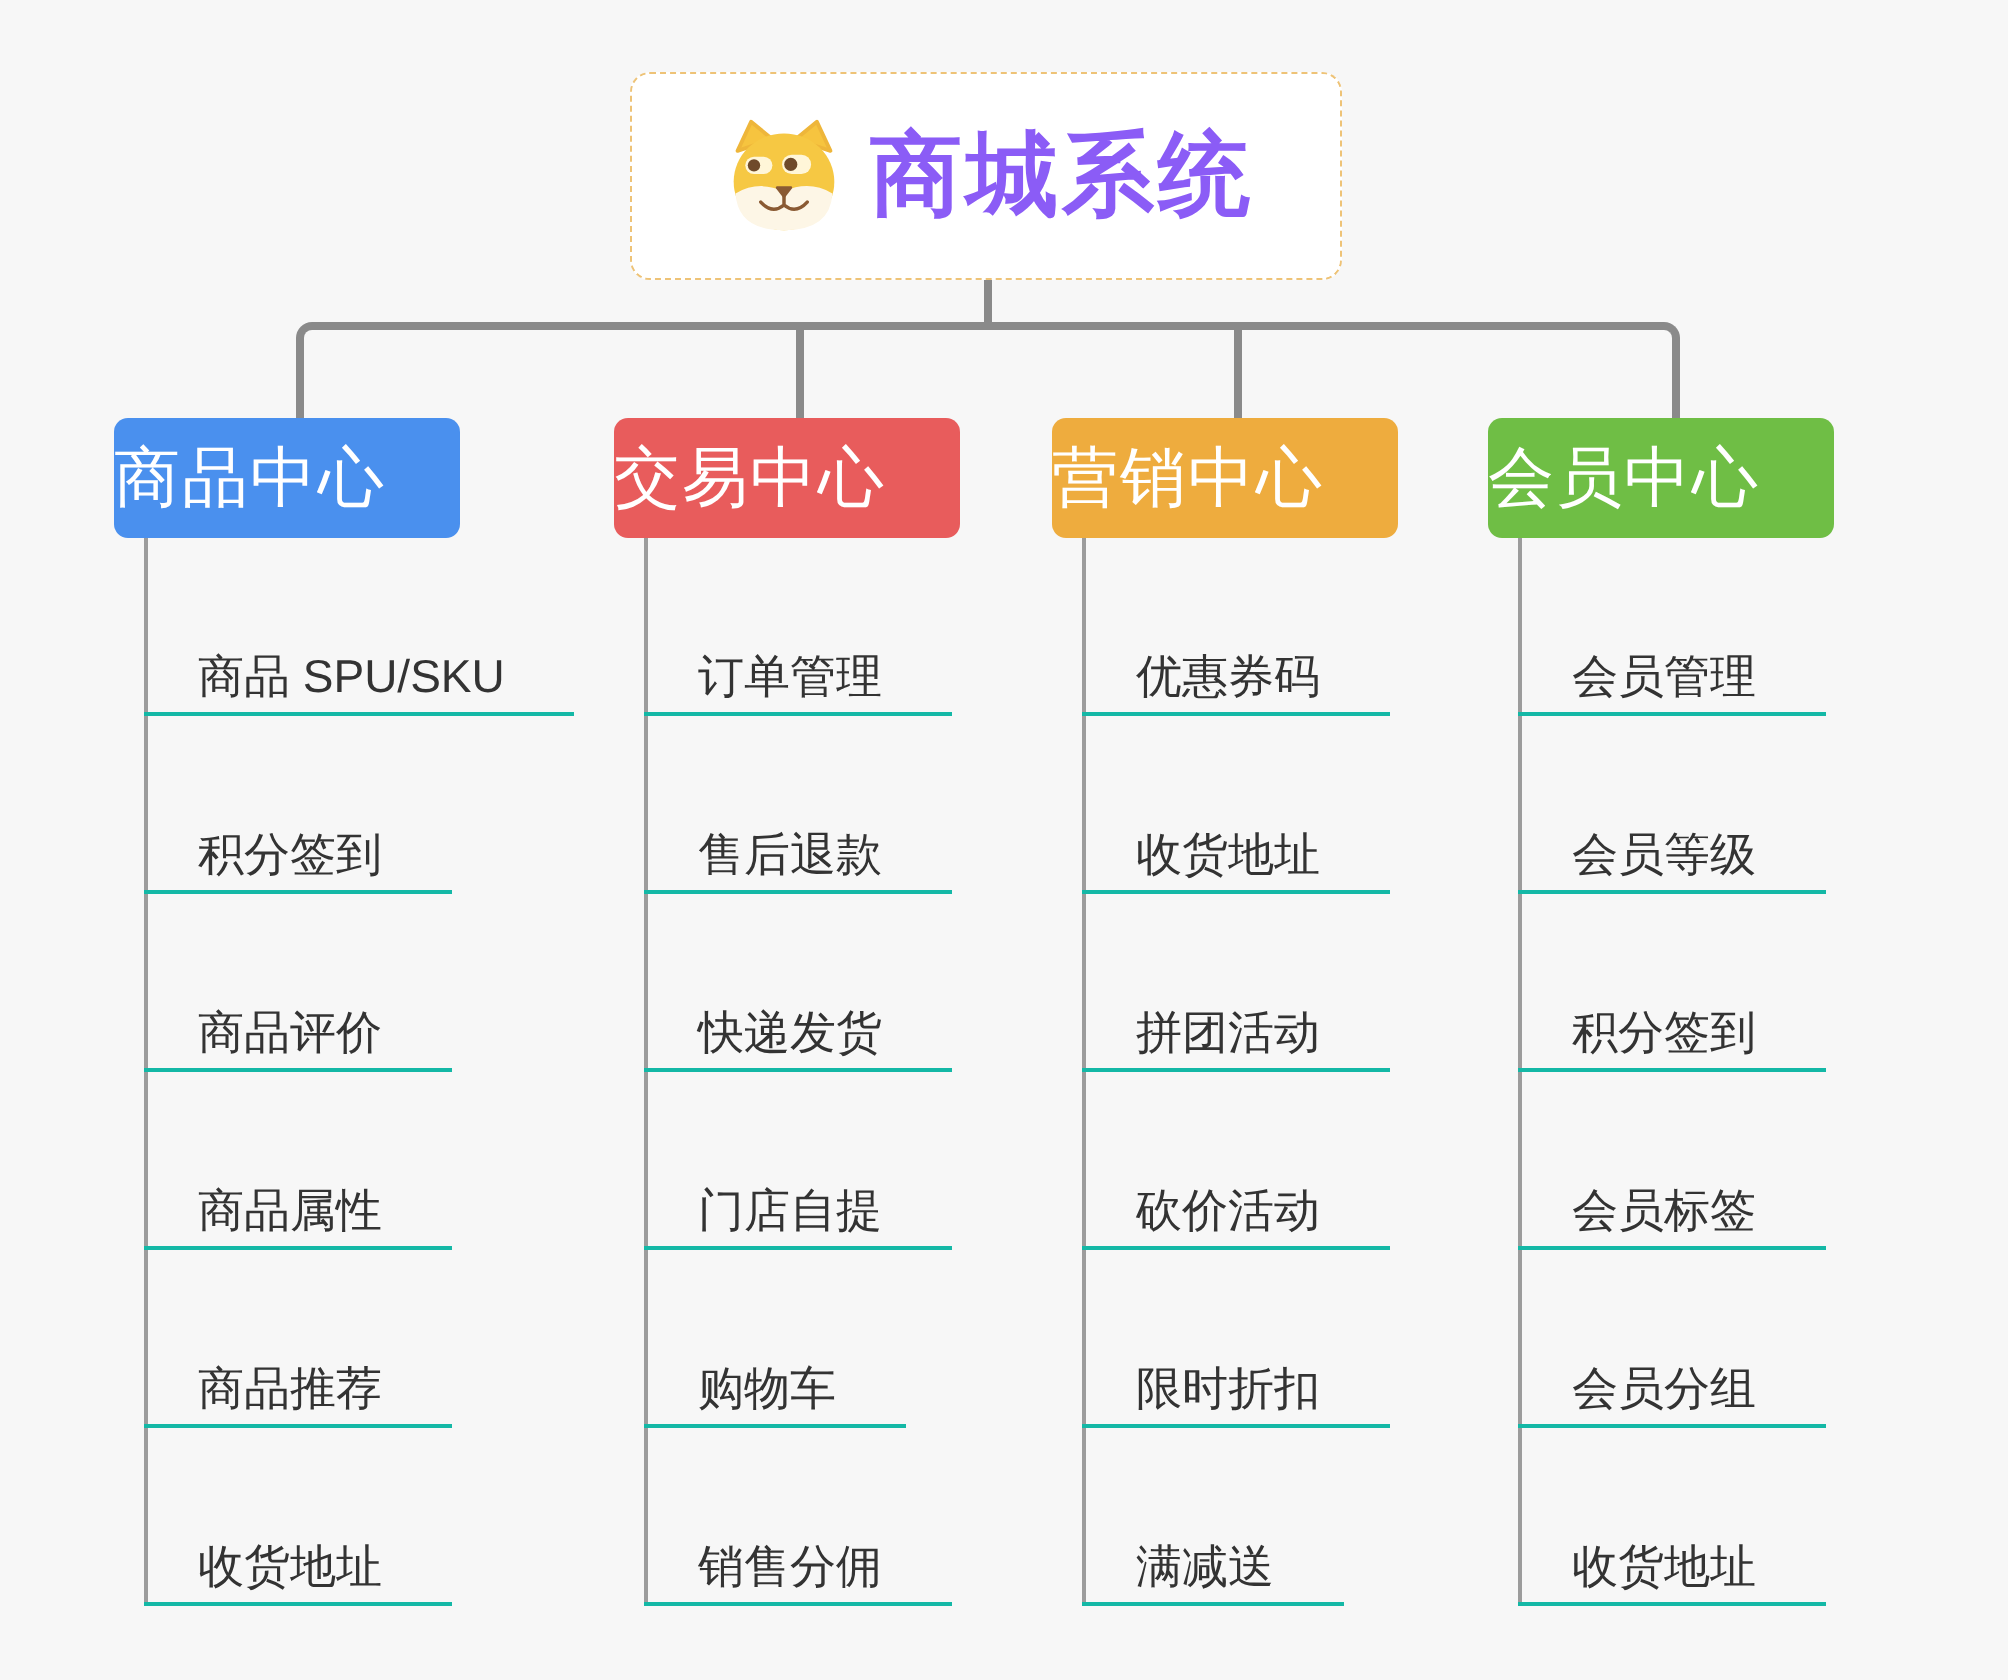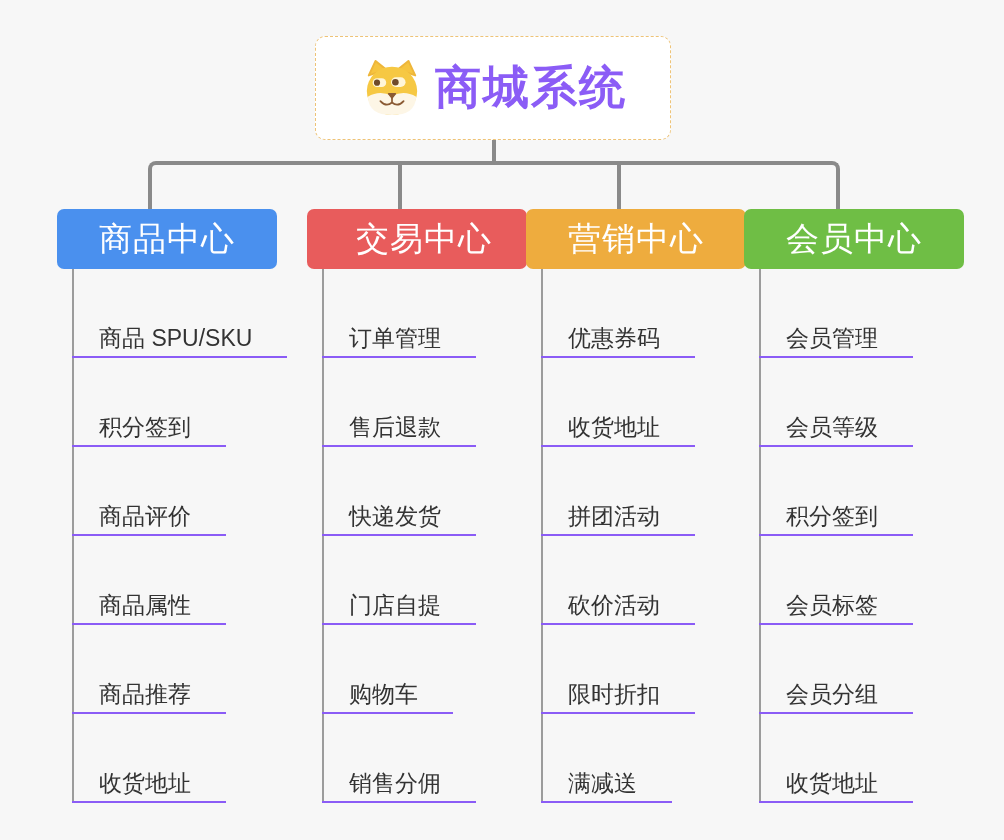--- a/index.html
+++ b/index.html
@@ -25,32 +25,32 @@
     display:flex;align-items:center;justify-content:center;gap:10px;
     box-sizing:border-box;
   }
   .root-title{
     font-size:46px;font-weight:600;color:#f0ad4a;letter-spacing:2px;
     white-space:nowrap;
   }
   
   .column{position:absolute;top:209px;width:245px;height:610px;}
   .branch-box{
-    position:absolute;left:0;top:0;width:220px;height:60px;
-    border-radius:7px;display:flex;align-items:center;justify-content:center;
+    position:absolute;left:0;top:0;width:173px;height:60px;
+    border-radius:7px;display:flex;align-items:center;
     box-sizing:border-box;cursor:pointer;
   }
   .branch-label{
     color:#ffffff;font-size:33px;font-weight:500;white-space:nowrap;
     letter-spacing:1px;
   }
   .col-line{left:15px;top:60px;height:532px;}
   .leaf{
     position:absolute;left:15px;height:36px;
-    border-bottom:2px solid #8b5cf6;
+    border-bottom:2px solid #14b8a6;
     padding:0 35px 2px 27px;
     display:flex;align-items:flex-end;
     font-size:23px;color:#333333;white-space:nowrap;
     cursor:pointer;
   }
   .leaf:nth-of-type(1){top:109px;}
   .r0{top:109px;} .r1{top:198px;} .r2{top:287px;}
   .r3{top:376px;text-align:right;} .r4{top:465px;} .r5{top:554px;}
 </style>
 </head>
@@ -94,21 +94,21 @@
     <div class="thin-vline col-line"></div>
     <div class="leaf r0">商品 SPU/SKU</div>
     <div class="leaf r1">积分签到</div>
     <div class="leaf r2">商品评价</div>
     <div class="leaf r3">商品属性</div>
     <div class="leaf r4">商品推荐</div>
     <div class="leaf r5">收货地址</div>
   </div>
 
   <div class="column" style="left:307px;">
-    <div class="branch-box" style="background-color: rgb(232, 92, 92); padding-left: 14px;">
+    <div class="branch-box" style="background-color: rgb(232, 92, 92);">
       <span class="branch-label">交易中心</span>
     </div>
     <div class="thin-vline col-line"></div>
     <div class="leaf r0">订单管理</div>
     <div class="leaf r1">售后退款</div>
     <div class="leaf r2">快递发货</div>
     <div class="leaf r3">门店自提</div>
     <div class="leaf r4">购物车</div>
     <div class="leaf r5">销售分佣</div>
   </div>

